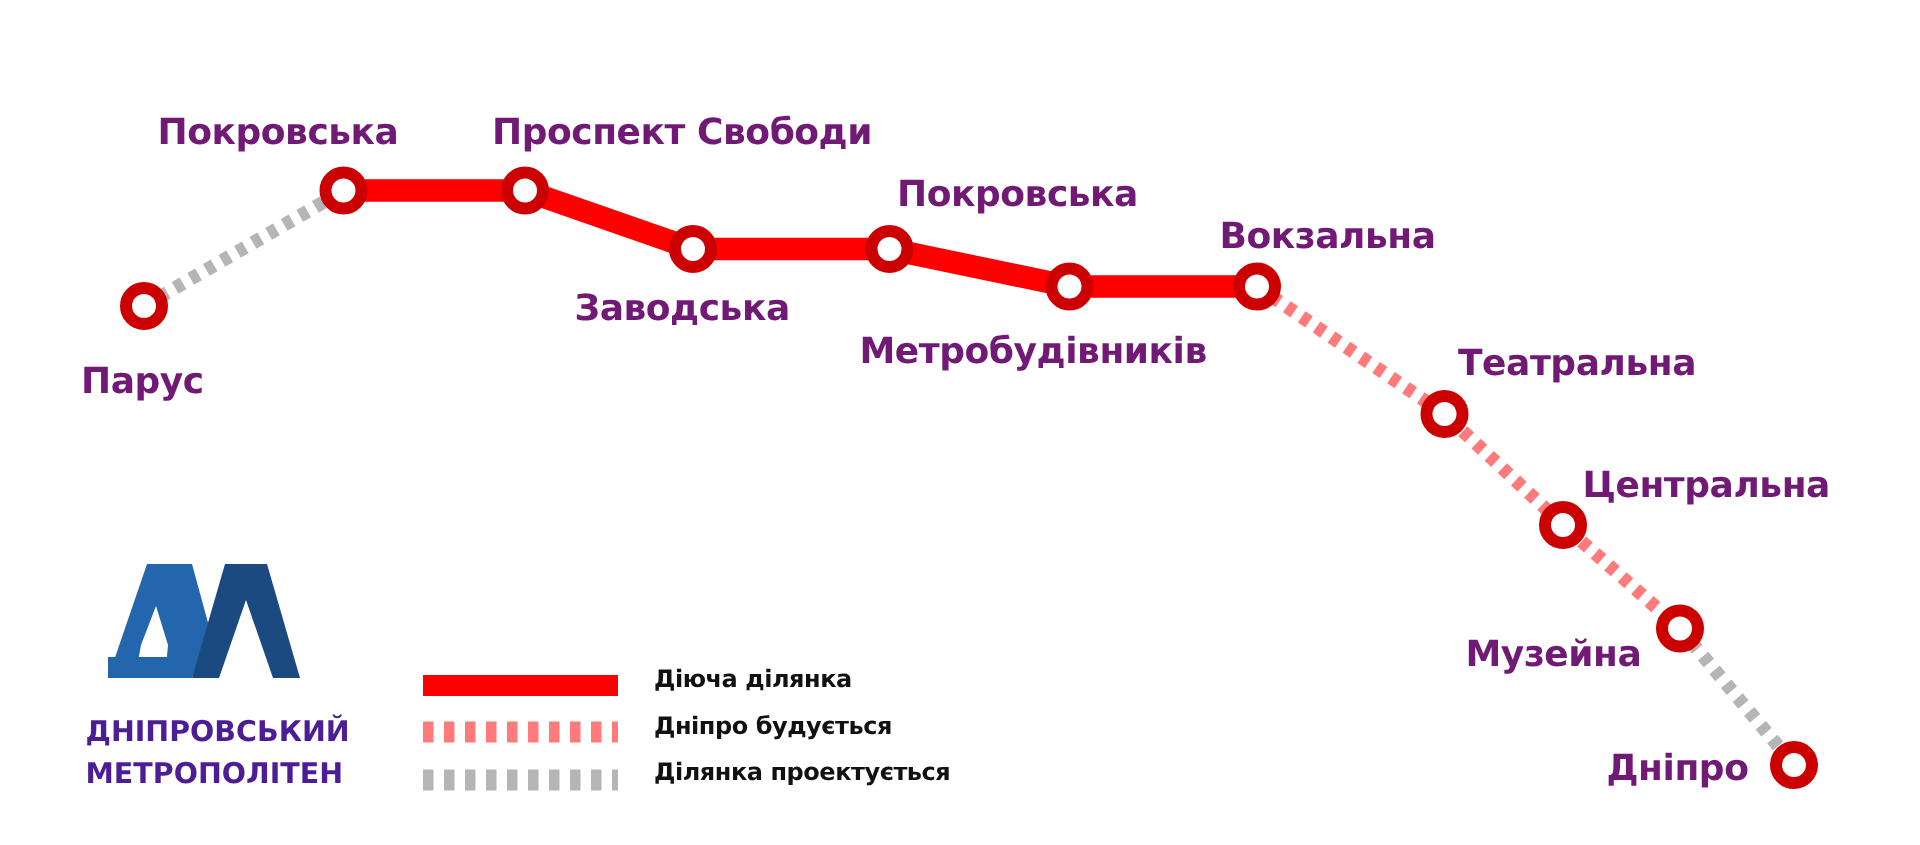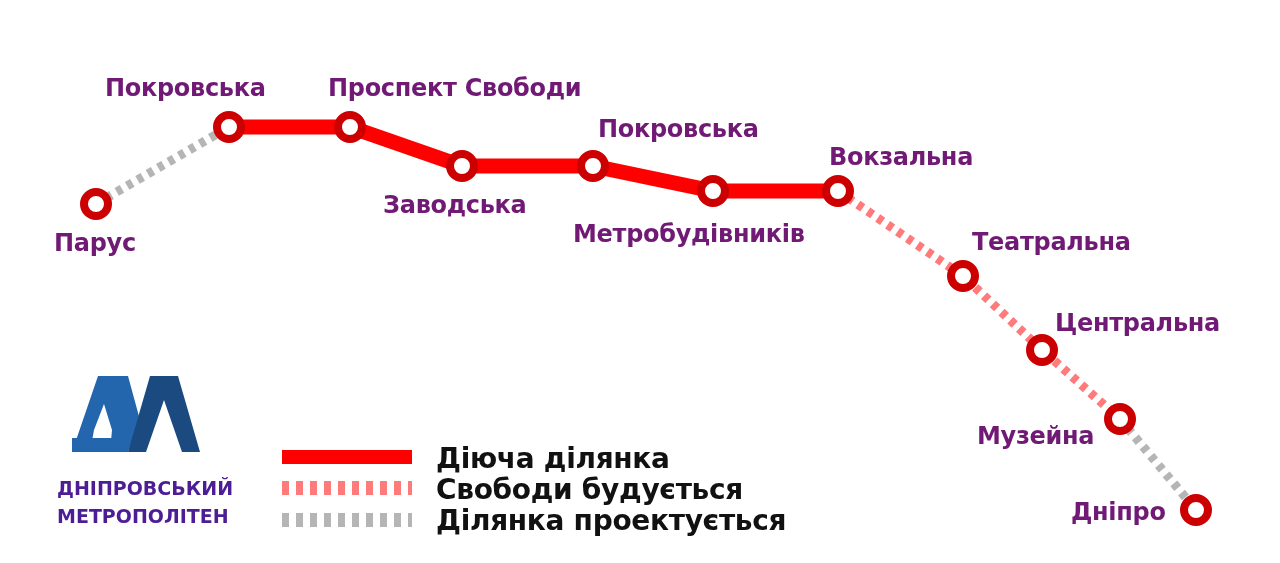--- a/index.html
+++ b/index.html
@@ -1,21 +1,21 @@
 <!DOCTYPE html>
 <html><head>
   <meta charset="utf-8">
   <style>
     html, body { margin: 0; padding: 0; background: #ffffff; }
     body { width: 1280px; height: 563px; position: relative; overflow: hidden;
            font-family: "DejaVu Sans", "Liberation Sans", sans-serif; }
     #map { position: absolute; left: 0; top: 0; }
     .label { position: absolute; font-weight: bold; font-size: 24px; color: #701a75;
              white-space: nowrap; line-height: 1; letter-spacing: -0.3px; }
-    .legend-text { position: absolute; font-size: 28px; font-weight: bold; color: #111111;
+    .legend-text { position: absolute; font-size: 16px; font-weight: bold; color: #111111;
                    white-space: nowrap; line-height: 1; letter-spacing: -0.3px; }
     .logo-text { position: absolute; font-size: 19px; font-weight: bold; color: #4c1d95;
                  white-space: nowrap; line-height: 1; letter-spacing: 0px; }
   </style>
 </head>
 <body>
 
 <svg id="map" width="1280" height="563" viewBox="0 0 1280 563">
 
   <line x1="96" y1="204" x2="229" y2="127" stroke="#b5b5b5" stroke-width="9" stroke-dasharray="6 6"></line>
@@ -44,30 +44,30 @@
   <line x1="282" y1="488" x2="412" y2="488" stroke="#ff7b7b" stroke-width="14" stroke-dasharray="7 7"></line>
   <line x1="282" y1="520" x2="412" y2="520" stroke="#b5b5b5" stroke-width="14" stroke-dasharray="7 7"></line>
 
   <g>
     <polygon points="72,452 98,376 128,376 140,420 128,452 110,452 112,430 104,404 94,430 90,452" fill="#2466ad"></polygon>
     <rect x="72" y="438" width="56" height="14" fill="#2466ad"></rect>
     <polygon points="128,452 150,376 178,376 200,452 182,452 164,400 146,452" fill="#1a4a80"></polygon>
   </g>
 </svg>
 
-<div class="label" style="left:54px; top:231px;">Парус</div>
+<div class="label" style="left:54px; top:242px;">Парус</div>
 <div class="label" style="left:105px; top:76px;">Покровська</div>
 <div class="label" style="left:328px; top:76px;">Проспект Свободи</div>
 <div class="label" style="left:383px; top:193px;">Заводська</div>
 <div class="label" style="left:598px; top:117px;">Покровська</div>
 <div class="label" style="left:573px; top:222px;">Метробудівників</div>
-<div class="label" style="left:813px; top:145px;margin-left:16px;">Вокзальна</div>
+<div class="label" style="left:813px; top:145px;">Вокзальна</div>
 <div class="label" style="left:972px; top:230px;">Театральна</div>
 <div class="label" style="left:1055px; top:311px;">Центральна</div>
 <div class="label" style="left:977px; top:424px;">Музейна</div>
 <div class="label" style="left:1071px; top:500px;">Дніпро</div>
 
 <div class="legend-text" style="left:436px; top:445px;">Діюча ділянка</div>
-<div class="legend-text" style="left:436px; top:476px;">Свободи будується</div>
+<div class="legend-text" style="left:436px; top:476px;">Дніпро будується</div>
 <div class="legend-text" style="left:436px; top:507px;">Ділянка проектується</div>
 
 <div class="logo-text" style="left:57px; top:479px;">ДНІПРОВСЬКИЙ</div>
 <div class="logo-text" style="left:57px; top:507px;">МЕТРОПОЛІТЕН</div>
 
 </body></html>

